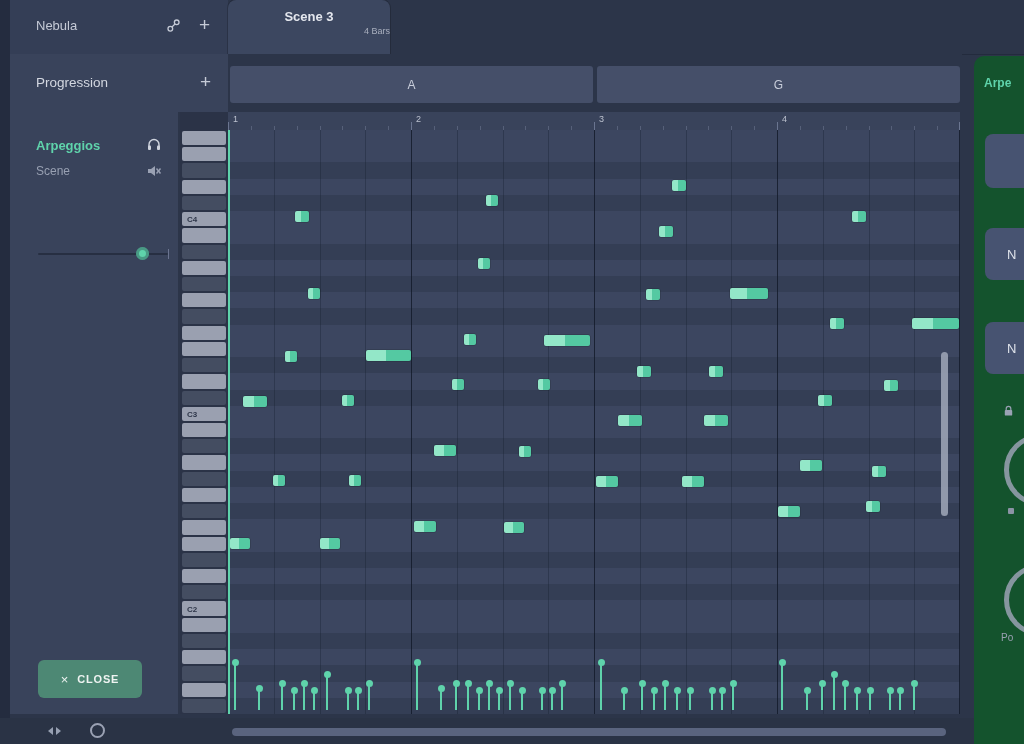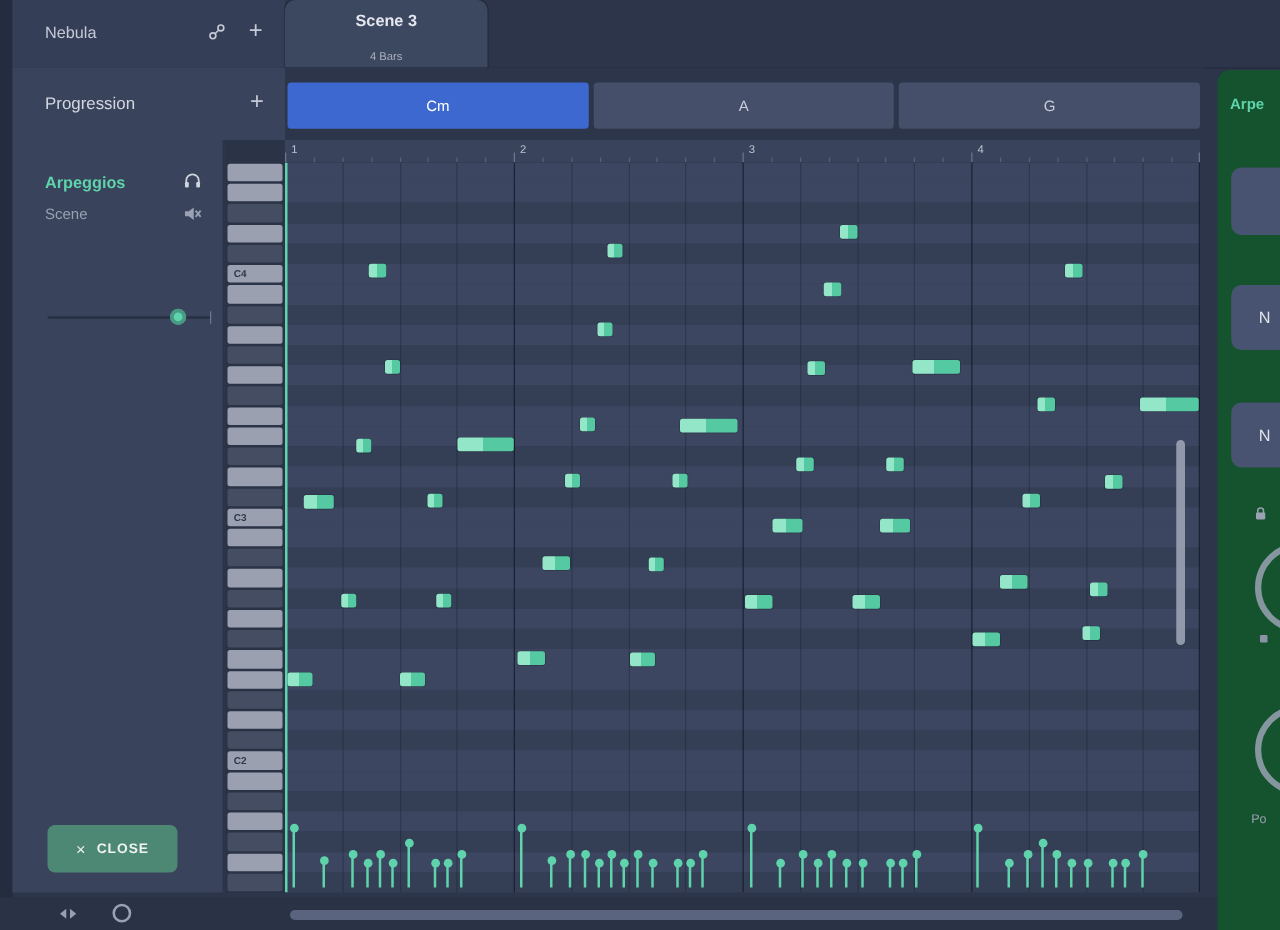--- a/index.html
+++ b/index.html
@@ -12,21 +12,21 @@
   .left-edge{left:0;top:0;width:10px;height:744px;background:#242c3f;}
   .topbar{left:10px;top:0;width:1014px;height:54px;background:#2c3549;border-bottom:1px solid #232b3d;}
   .scenes-block{position:absolute;left:0;top:0;width:218px;height:54px;background:#343e56;}
   .scenes-label{position:absolute;left:26px;top:18px;font-size:13px;color:#c5cad6;}
   .link-icon{position:absolute;left:156px;top:18px;}
   .add-btn{position:absolute;font-size:19px;color:#c5cad6;line-height:1;cursor:default;}
   .scene-add{left:189px;top:15px;}
   .scene-tab{position:absolute;left:218px;top:0;width:162px;height:54px;background:#3c4760;
              border-radius:8px 8px 0 0;box-shadow:0 0 0 1px rgba(0,0,0,.18);text-align:center;}
   .tab-title{margin-top:9px;font-size:13px;font-weight:bold;color:#e4e7ee;}
-  .tab-sub{margin-top:16px;font-size:9px;color:#a9afbe;}
+  .tab-sub{margin-top:2px;font-size:9px;color:#a9afbe;text-align:right;}
 
   
   .prog-left{left:10px;top:54px;width:218px;height:58px;background:#39435b;}
   .prog-label{position:absolute;left:26px;top:21px;font-size:13.5px;color:#d3d7e0;}
   .prog-add{left:190px;top:18px;}
   .chord-strip{left:228px;top:54px;width:734px;height:58px;background:#2c3549;}
   .chord-row{position:absolute;left:2px;top:12px;width:730px;display:flex;gap:4px;}
   .chord-btn{flex:1;height:37px;background:#454f69;border-radius:3px;color:#c9cedb;
              font-size:12px;display:flex;align-items:center;justify-content:center;cursor:default;}
   .chord-btn.active{background:#3d68cf;color:#ffffff;}
@@ -82,21 +82,21 @@
   
   .right-panel{left:974px;top:56px;width:50px;height:744px;background:#14532d;
                border-radius:10px 0 0 0;overflow:hidden;z-index:7;}
   .rp-title{position:absolute;left:10px;top:20px;font-size:12px;font-weight:bold;color:#5fd3ab;}
   .rp-card{position:absolute;left:11px;width:60px;background:#475371;border-radius:8px;}
   .rp-card .card-label{position:absolute;left:22px;top:50%;transform:translateY(-50%);
                        font-size:13px;color:#dfe3ea;}
   .rp-knob{position:absolute;left:30px;width:62px;height:62px;border:5px solid #9aa2b4;
            border-radius:50%;opacity:.85;}
   .rp-dot{position:absolute;left:34px;width:6px;height:6px;background:#8b93a5;border-radius:1px;}
-  .rp-bottom-label{position:absolute;left:27px;top:594px;font-size:10px;color:#9aa1b3;}
+  .rp-bottom-label{position:absolute;left:27px;top:576px;font-size:10px;color:#9aa1b3;}
   .lock-icon{position:absolute;left:28px;top:348px;}
 
   
   .bottombar{left:0;top:718px;width:1024px;height:26px;background:#2a3345;}
   .tri{display:inline-block;width:0;height:0;border-top:4px solid transparent;
        border-bottom:4px solid transparent;}
   .tri.l{border-right:5px solid #97a0b2;}
   .tri.r{border-left:5px solid #97a0b2;}
   .pan-arrows{position:absolute;left:48px;top:9px;display:flex;gap:3px;}
   .zoom-knob{position:absolute;left:90px;top:5px;width:11px;height:11px;border:2px solid #9aa1b3;
@@ -129,21 +129,20 @@
       <div class="tab-sub">4 Bars</div>
     </div>
   </div>
 
   <div class="abs prog-left">
     <span class="prog-label">Progression</span>
     <span class="add-btn prog-add">+</span>
   </div>
   <div class="abs chord-strip">
     <div class="chord-row" id="chord-row">
-        <div class="chord-btn active">Cm</div>
         <div class="chord-btn">A</div>
         <div class="chord-btn">G</div>
       </div>
   </div>
 
   <div class="abs ruler" id="ruler">
       <span class="bar-num" style="left: 5px;">1</span>
       <span class="bar-num" style="left: 188px;">2</span>
       <span class="bar-num" style="left: 371px;">3</span>
       <span class="bar-num" style="left: 554px;">4</span>

